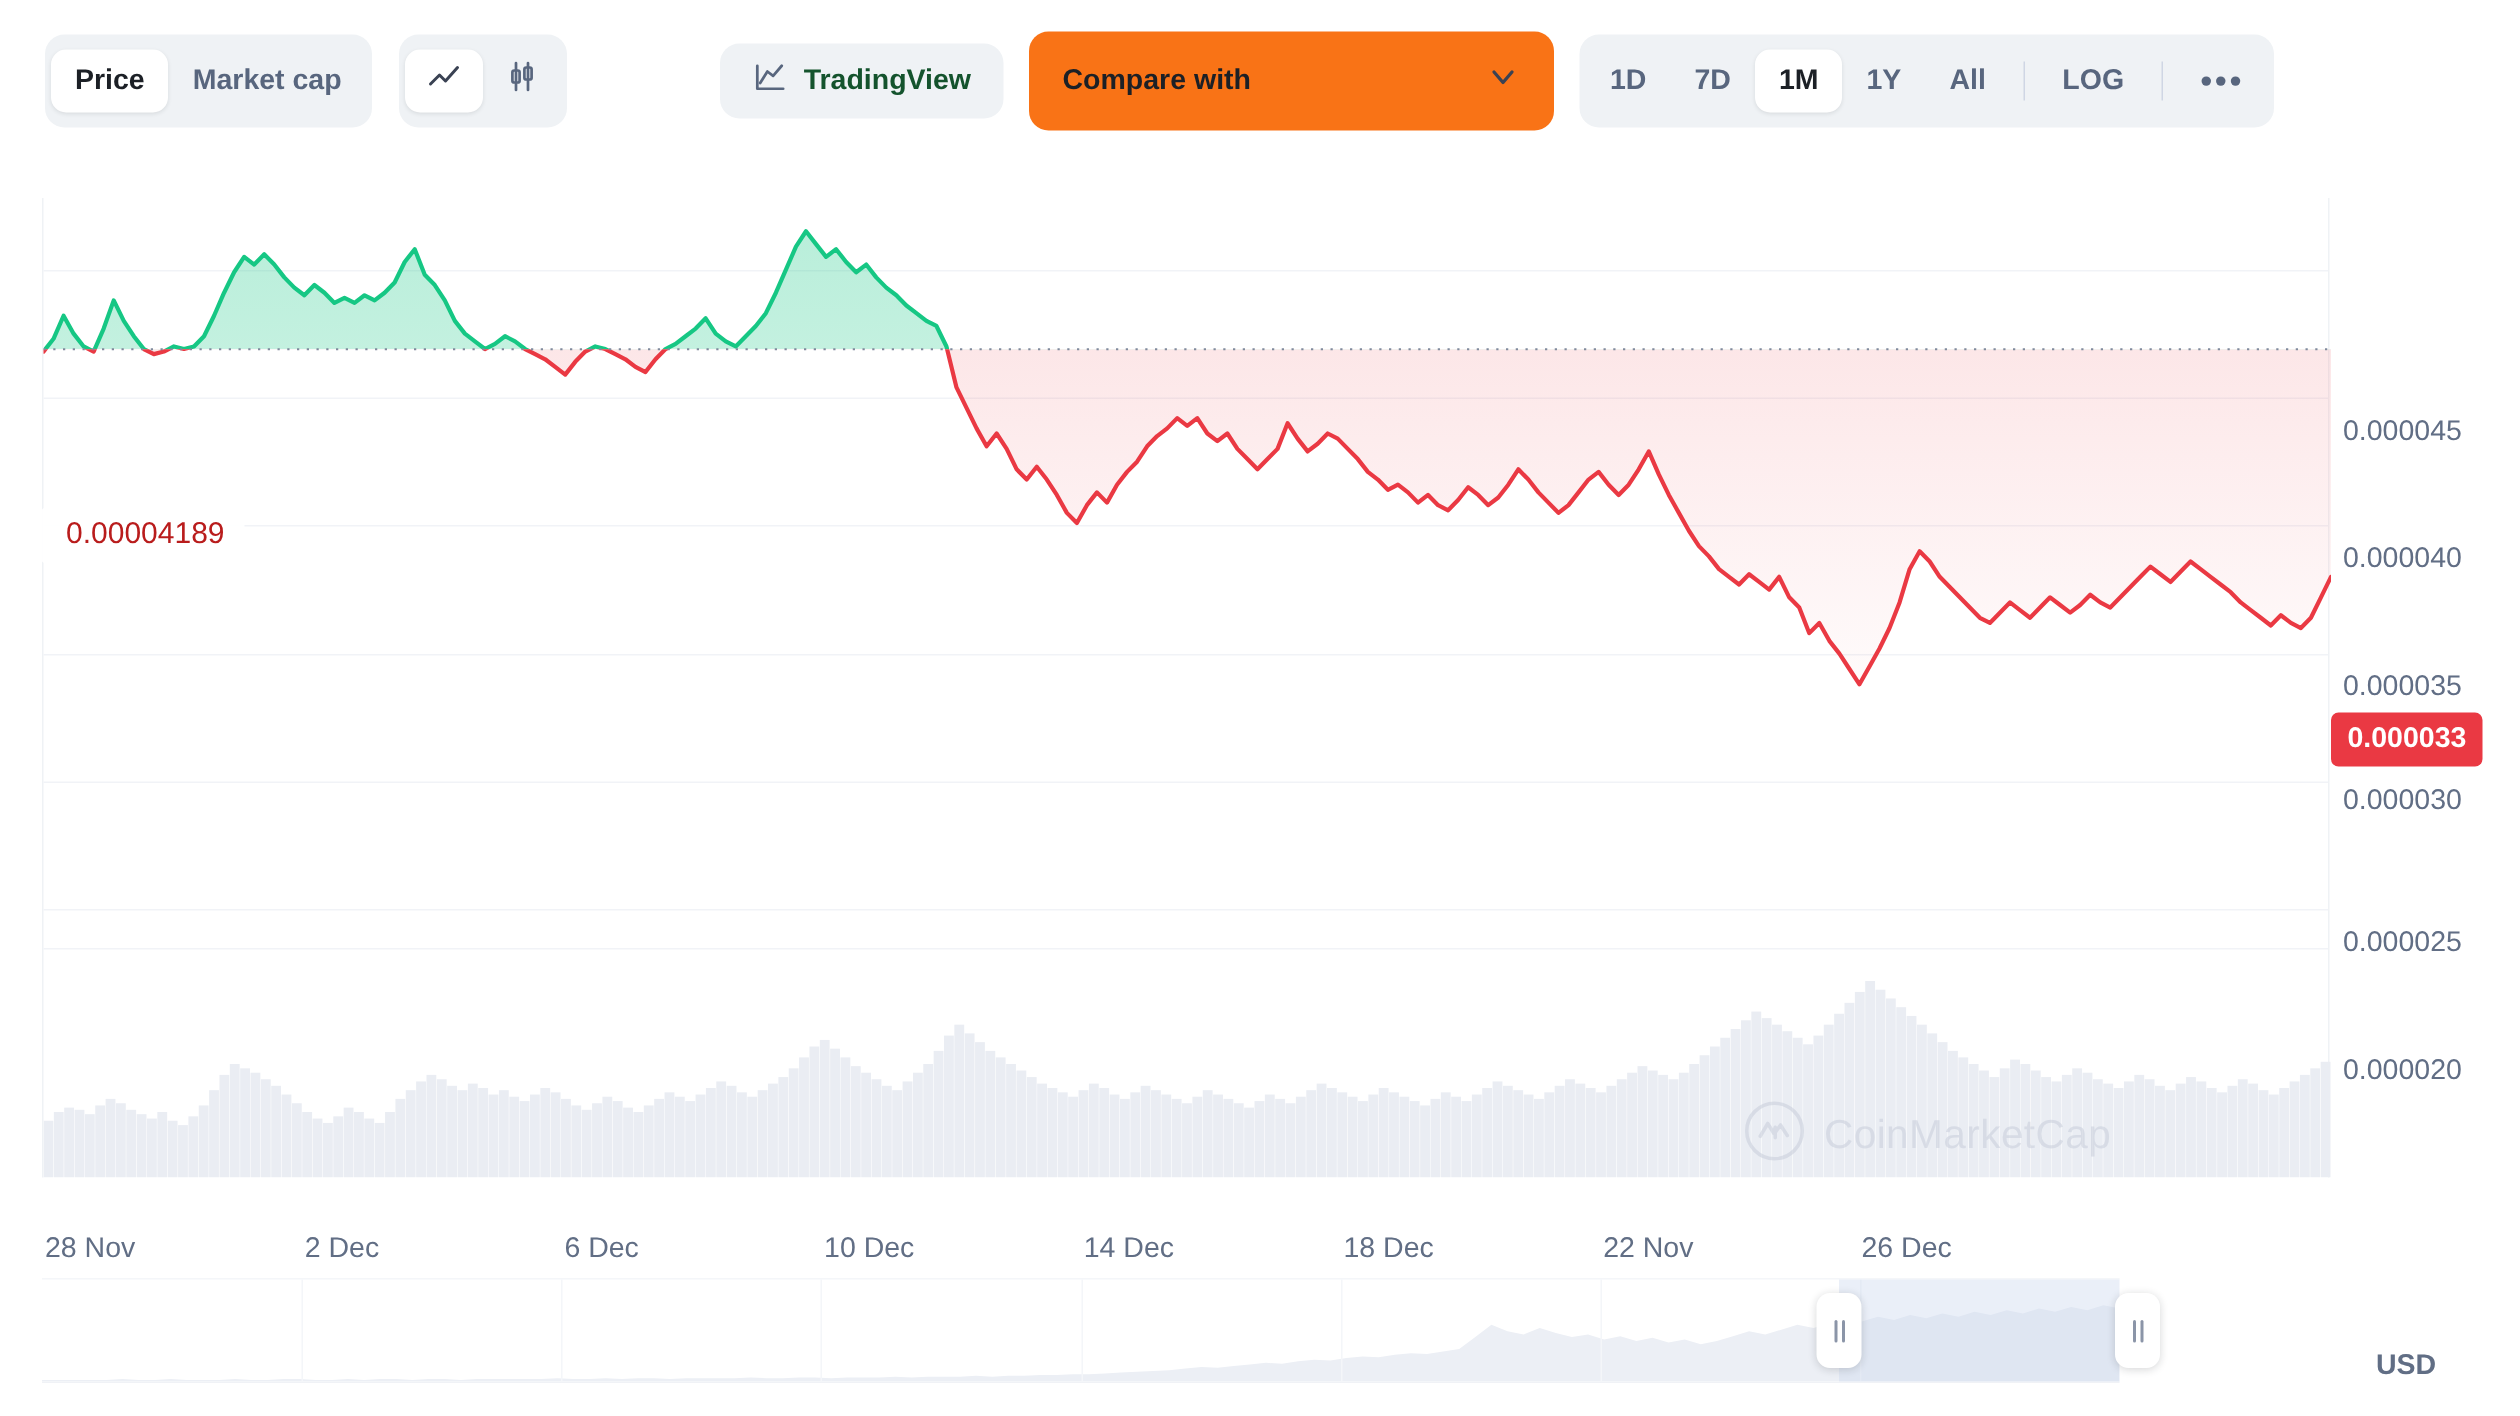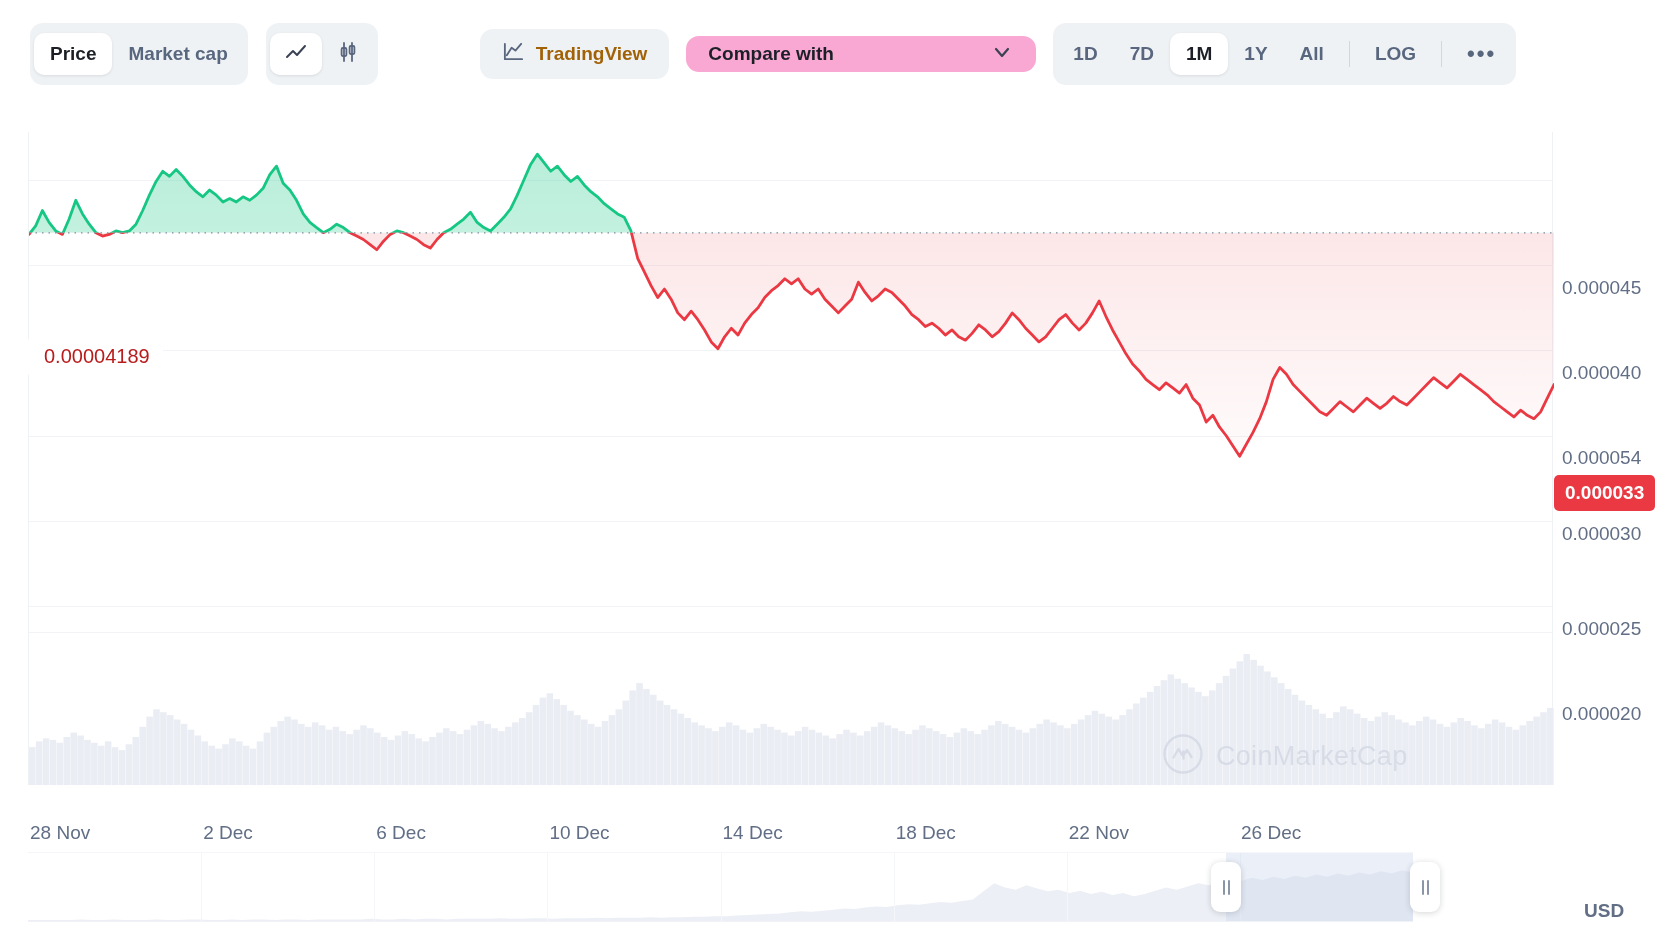--- a/index.html
+++ b/index.html
@@ -40,29 +40,29 @@
   .seg.icon-seg { padding: 0 14px; }
 
   #price-mcap-group { margin-left: 30px; }
   #chart-type-group { margin-left: 18px; }
 
   .tv-btn {
     display: inline-flex; align-items: center; gap: 11px;
     margin-left: 102px;
     height: 50px; padding: 0 22px;
     background: #eff2f5; border-radius: 13px;
-    font-size: 19px; font-weight: 600; color: #a16207;
+    font-size: 19px; font-weight: 600; color: #14532d;
     cursor: pointer; border: none;
     font-family: "Liberation Sans", sans-serif;
   }
   .compare-btn {
     display: inline-flex; align-items: center; justify-content: space-between;
     margin-left: 17px;
-    height: 36px; width: 350px; padding: 0 22px;
-    background: #f9a8d4; border-radius: 13px;
+    height: 66px; width: 350px; padding: 0 22px;
+    background: #f97316; border-radius: 13px;
     font-size: 19px; font-weight: 600; color: #1c2026;
     cursor: pointer; border: none;
     font-family: "Liberation Sans", sans-serif;
   }
   #range-group { margin-left: 17px; }
   .divider-v {
     width: 1px; height: 26px; background: #cfd6e4; margin: 0 9px;
   }
   .dots { letter-spacing: 2px; font-size: 22px; line-height: 1; color: #58667e; }
 
@@ -462,21 +462,21 @@
           <rect x="1497.40" y="588.96" width="6.55" height="64.04" fill="#eaedf3"></rect>
           <rect x="1504.30" y="584.59" width="6.55" height="68.41" fill="#eaedf3"></rect>
           <rect x="1511.20" y="580.22" width="6.55" height="72.78" fill="#eaedf3"></rect>
           <rect x="1518.10" y="575.86" width="6.55" height="77.14" fill="#eaedf3"></rect>
         </svg>
     </div>
 
     <div id="y-axis">
         <div class="axis-label" style="top: 179.782px;">0.000045</div>
         <div class="axis-label" style="top: 265.106px;">0.000040</div>
-        <div class="axis-label" style="top: 350.43px;">0.000054</div>
+        <div class="axis-label" style="top: 350.43px;">0.000035</div>
         <div class="axis-label" style="top: 426px;">0.000030</div>
         <div class="axis-label" style="top: 521.078px;">0.000025</div>
         <div class="axis-label" style="top: 606.403px;">0.000020</div>
       </div>
 
     <div class="cur-badge" id="cur-badge" style="top: 384.56px;">0.000033</div>
 
     <div class="usd-label" id="usd-label" style="top: 792px; margin-left: 16px;">USD</div>
 
     <div class="ref-label" id="ref-label" style="top: 228.853px; left: 26px;">0.00004189</div>

